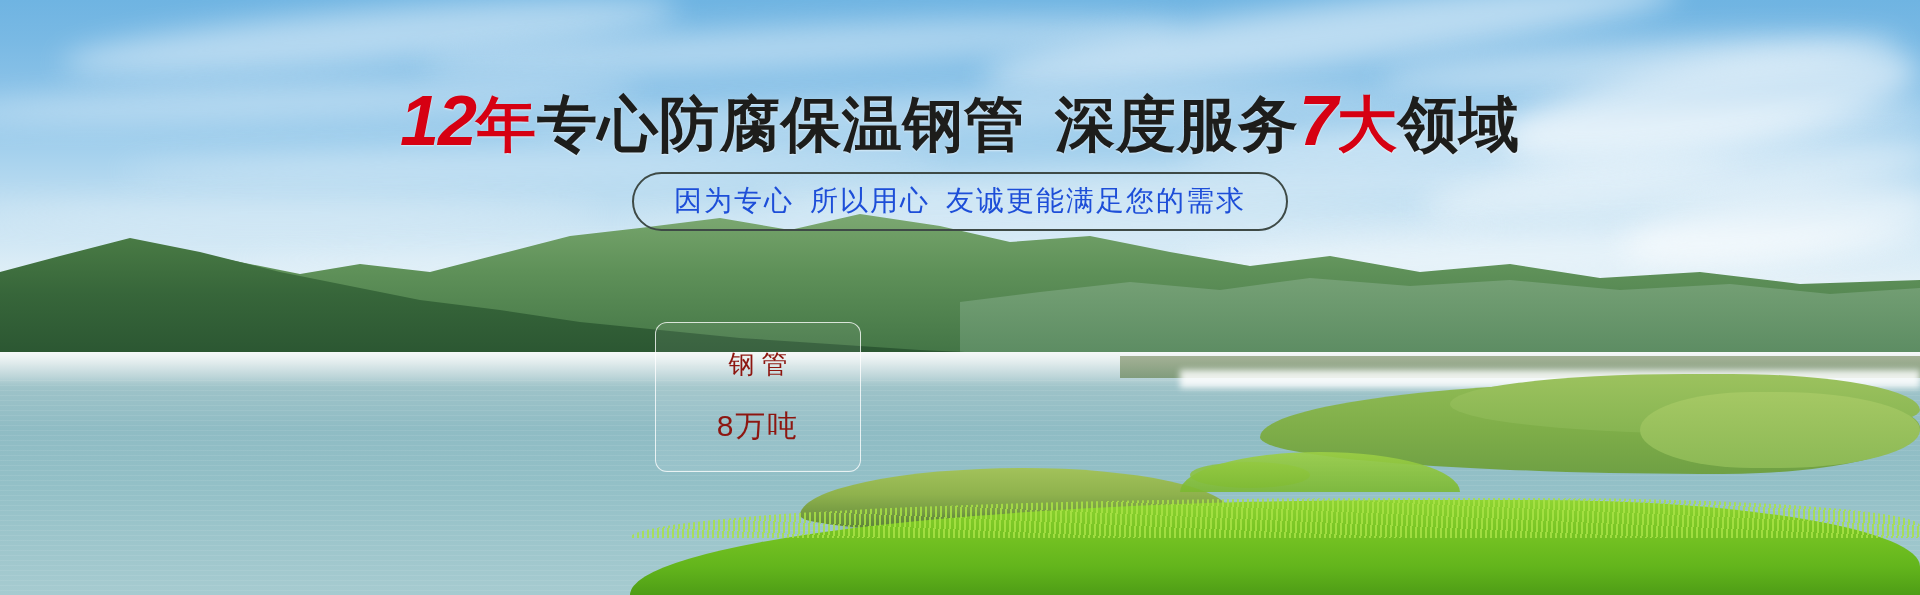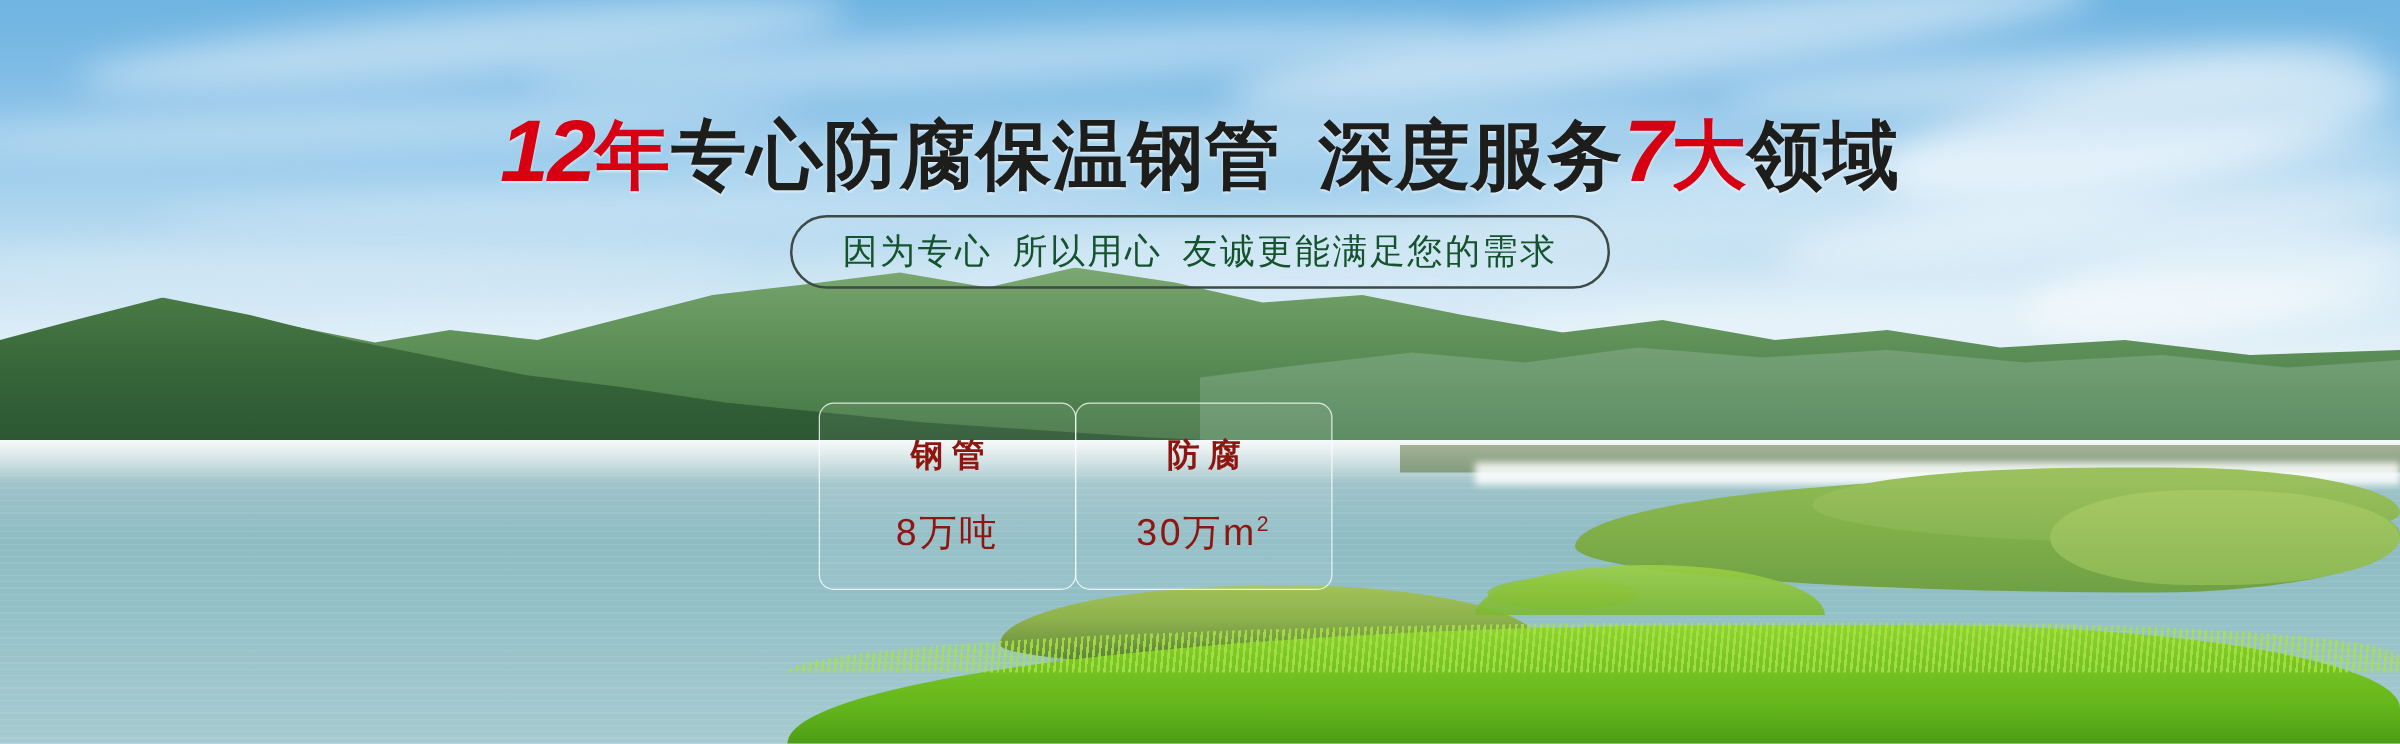--- a/index.html
+++ b/index.html
@@ -211,21 +211,21 @@
   .subtitle-wrap{
     position:absolute;left:0;top:172px;width:1920px;
     text-align:center;
   }
   .subtitle{
     display:inline-block;
     border:2px solid #3e4a46;
     border-radius:34px;
     padding:9px 40px 11px;
     font-size:28px;
-    color:#14532d;
+    color:#1d4ed8;
     letter-spacing:2px;
     line-height:1.25;
     background:rgba(255,255,255,0.04);
     white-space:nowrap;
   }
   .subtitle .sp{display:inline-block;width:16px;}
 
   
   .cards{
     position:absolute;left:655px;top:322px;width:610px;height:150px;
@@ -242,21 +242,21 @@
     justify-content:center;
     background:rgba(255,255,255,.07);
   }
   .card + .card{margin-left:-1px;}
   .card-title{
     font-size:26px;
     color:#8d1610;
     letter-spacing:7px;
     text-indent:7px;
     margin-bottom:24px;
-    font-weight:700;
+    font-weight:400;
   }
   .card-value{
     font-size:30px;
     color:#8d1610;
     letter-spacing:2px;
     font-weight:500;
     white-space:nowrap;
   }
   .card-value sup{
     font-size:17px;
@@ -323,22 +323,18 @@
       </div>
     </div>
 
     <div class="cards">
 
       <div class="card">
         <div class="card-title">钢管</div>
         <div class="card-value"><span>8万吨</span></div>
       </div>
 
-      <div class="card">
-        <div class="card-title">防腐</div>
-        <div class="card-value"><span>30万m</span><sup>2</sup></div>
-      </div>
 
 
     </div>
 
   </div>
 </div>
 
 </body></html>

